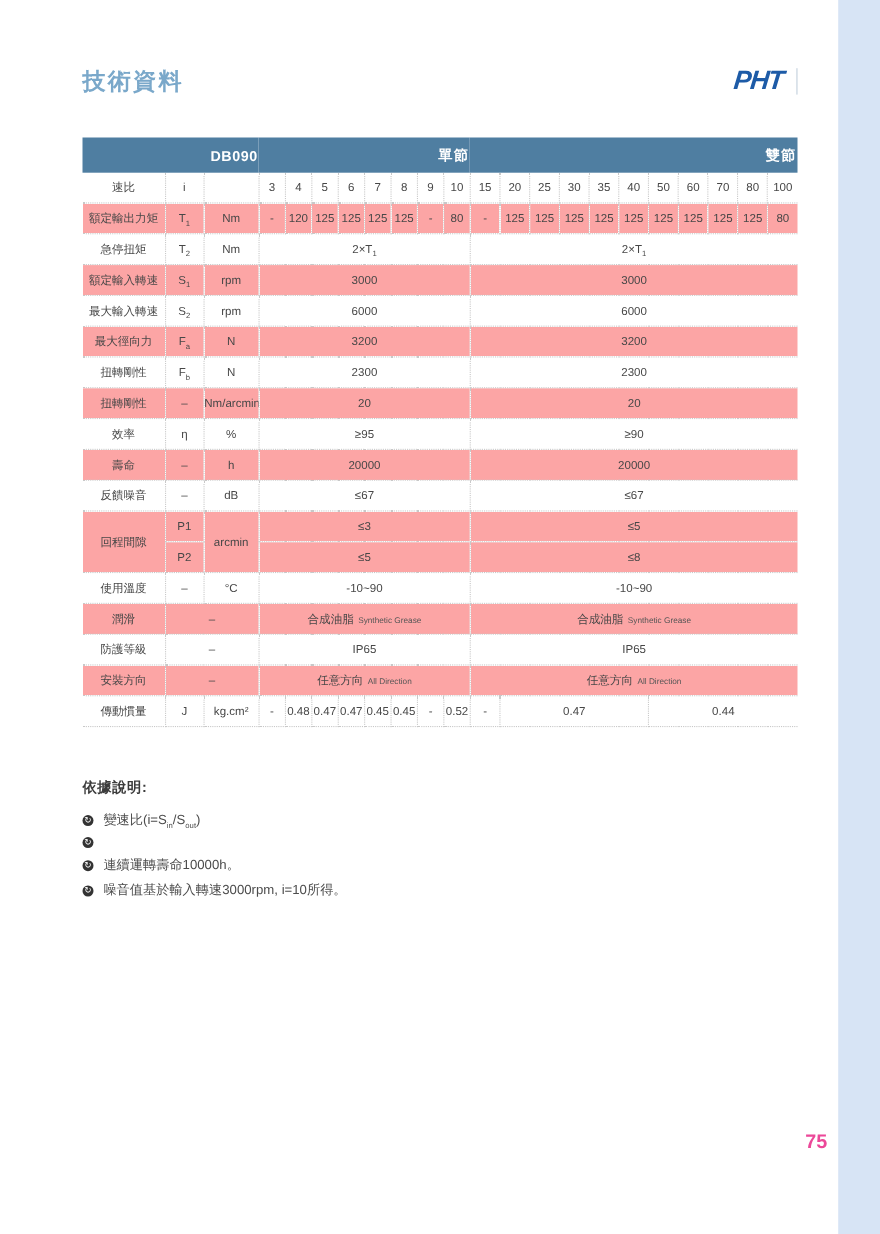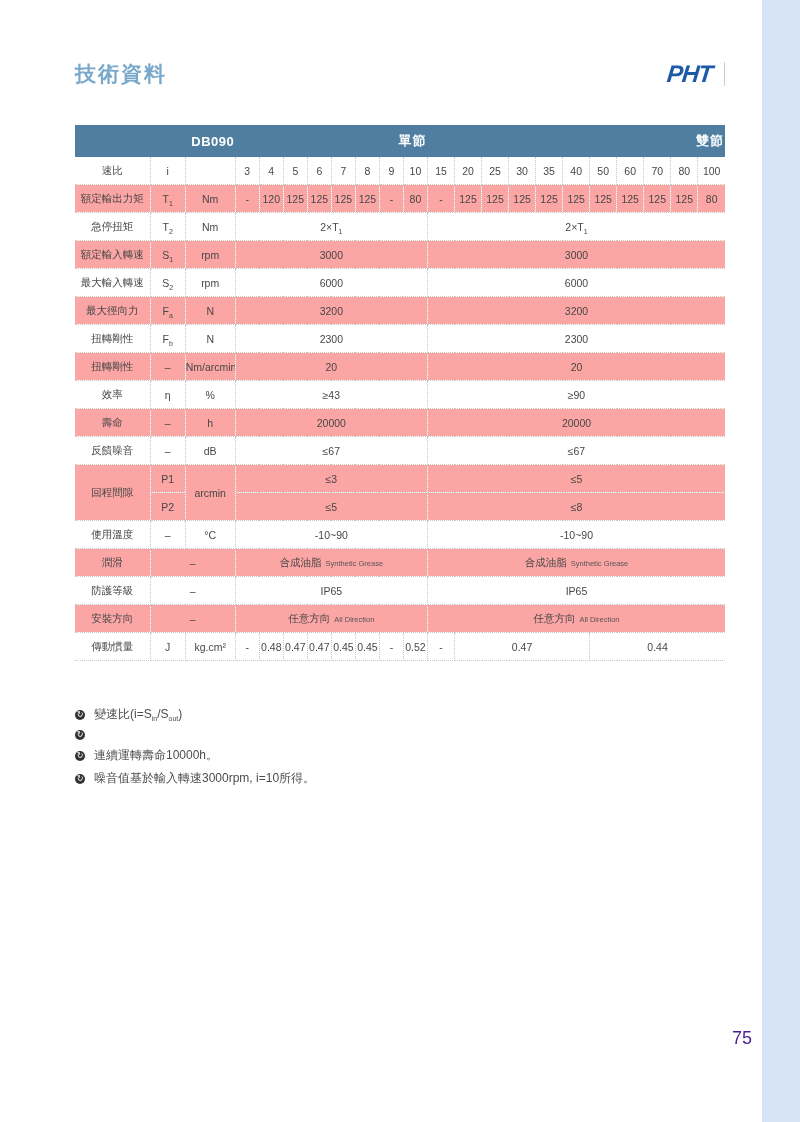--- a/index.html
+++ b/index.html
@@ -35,21 +35,21 @@
   td.mval{font-size:10.5px;}
   table.spec sub{font-size:7px;line-height:0;}
   .en-small{font-size:7.5px;margin-left:4px;color:#565656;}
 
   .notes{margin-top:46px;}
   .notes-heading{font-size:13px;font-weight:700;color:#3c3c3c;letter-spacing:0.5px;margin:0 0 13px 0;}
   .note-item{display:flex;align-items:center;gap:9px;margin-bottom:8px;font-size:12px;color:#4c4c4c;line-height:15px;}
   .note-item sub{font-size:7px;line-height:0;}
   .bullet-icon{width:10px;height:10px;border-radius:50%;background:#333333;color:#ffffff;
     font-size:8px;line-height:10px;text-align:center;flex:none;}
-  .page-number{position:absolute;right:48px;top:1028px;font-size:18px;color:#4c1d95;}
+  .page-number{position:absolute;right:48px;top:1028px;font-size:18px;color:#ec4899;font-weight:bold;}
 </style>
 </head>
 <body>
 
 <div class="side-band"></div>
 
 <div class="content">
 
   <div class="header-row">
     <div class="page-title">技術資料</div>
@@ -179,21 +179,21 @@
           <td class="lbl">扭轉剛性</td>
           <td class="sym">–</td>
           <td class="unit">Nm/arcmin</td>
           <td class="mval" colspan="8">20</td>
           <td class="mval" colspan="11">20</td>
         </tr>
         <tr>
           <td class="lbl">效率</td>
           <td class="sym">η</td>
           <td class="unit">%</td>
-          <td class="mval" colspan="8">≥43</td>
+          <td class="mval" colspan="8">≥95</td>
           <td class="mval" colspan="11">≥90</td>
         </tr>
         <tr class="shade">
           <td class="lbl">壽命</td>
           <td class="sym">–</td>
           <td class="unit">h</td>
           <td class="mval" colspan="8">20000</td>
           <td class="mval" colspan="11">20000</td>
         </tr>
         <tr>
@@ -253,20 +253,21 @@
           <td class="num">-</td>
           <td class="num">0.52</td>
           <td class="num" colspan="1">-</td>
           <td class="num" colspan="5">0.47</td>
           <td class="num" colspan="5">0.44</td>
         </tr>
       </tbody>
   </table>
 
   <div class="notes">
+    <div class="notes-heading">依據說明:</div>
     <div>
         <div class="note-item">
           <span class="bullet-icon">↻</span>
           <span>變速比(i=S<sub>in</sub>/S<sub>out</sub>)</span>
         </div>
         <div class="note-item">
           <span class="bullet-icon">↻</span>
         </div>
         <div class="note-item">
           <span class="bullet-icon">↻</span>

